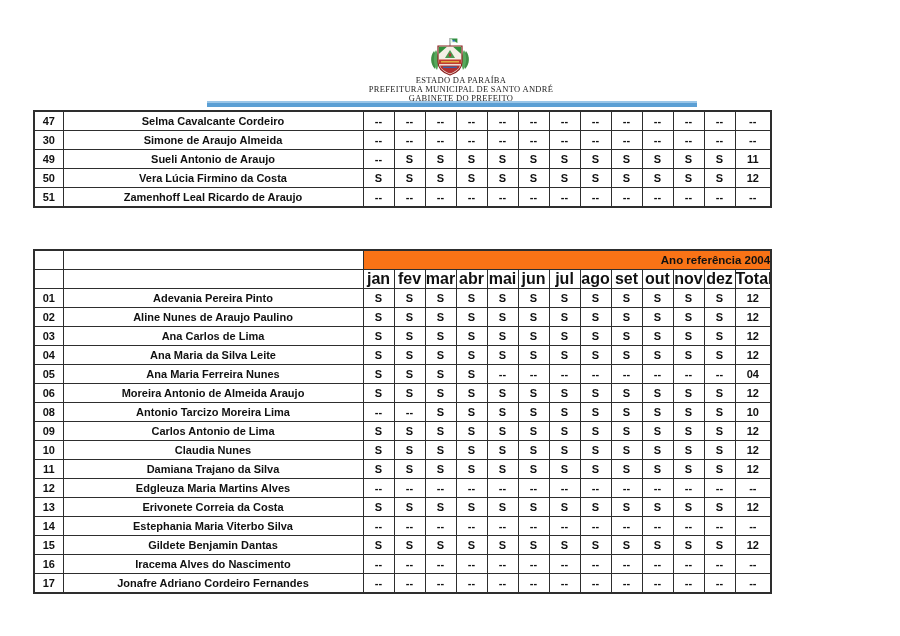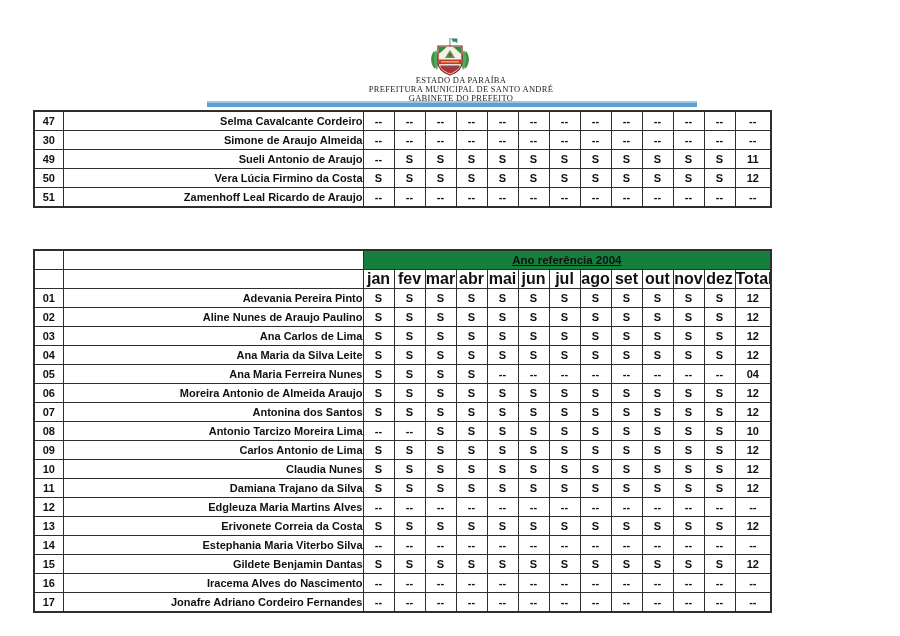--- a/index.html
+++ b/index.html
@@ -45,28 +45,27 @@
   #table2{top:249px;}
   table.att td, table.att th{
     border:1px solid #2e2e2e;
     height:18px;
     padding:0;
     overflow:hidden;
     white-space:nowrap;
   }
   table.att{border:2px solid #2e2e2e;}
   td.num{text-align:center;margin-top:32px;}
-  td.name{text-align:right;padding-left:6px;margin-left:19px;}
+  td.name{text-align:center;padding-left:6px;margin-left:19px;}
   td.val, td.tot{text-align:center;}
   th.year-band{
-    background:#15803d;
-    text-align:center;
+    background:#f97316;
+    text-align:right;
     font-size:11.5px;
     height:19px;
-    text-decoration:underline;
   }
   th.month{text-align:center;font-size:16px;height:19px;}
   th.blank{background:#ffffff;}
   col.c-num{width:29px;}
   col.c-name{width:300px;}
   col.c-m{width:31px;}
   col.c-tot{width:36px;}
 </style>
 </head>
 <body>
@@ -352,37 +351,20 @@
         <td class="val">S</td>
         <td class="val">S</td>
         <td class="val">S</td>
         <td class="val">S</td>
         <td class="val">S</td>
         <td class="val">S</td>
         <td class="val">S</td>
         <td class="tot">12</td>
       </tr>
       <tr>
-        <td class="num">07</td>
-        <td class="name">Antonina dos Santos</td>
-        <td class="val">S</td>
-        <td class="val">S</td>
-        <td class="val">S</td>
-        <td class="val">S</td>
-        <td class="val">S</td>
-        <td class="val">S</td>
-        <td class="val">S</td>
-        <td class="val">S</td>
-        <td class="val">S</td>
-        <td class="val">S</td>
-        <td class="val">S</td>
-        <td class="val">S</td>
-        <td class="tot">12</td>
-      </tr>
-      <tr>
         <td class="num">08</td>
         <td class="name">Antonio Tarcizo Moreira Lima</td>
         <td class="val">--</td>
         <td class="val">--</td>
         <td class="val">S</td>
         <td class="val">S</td>
         <td class="val">S</td>
         <td class="val">S</td>
         <td class="val">S</td>
         <td class="val">S</td>

